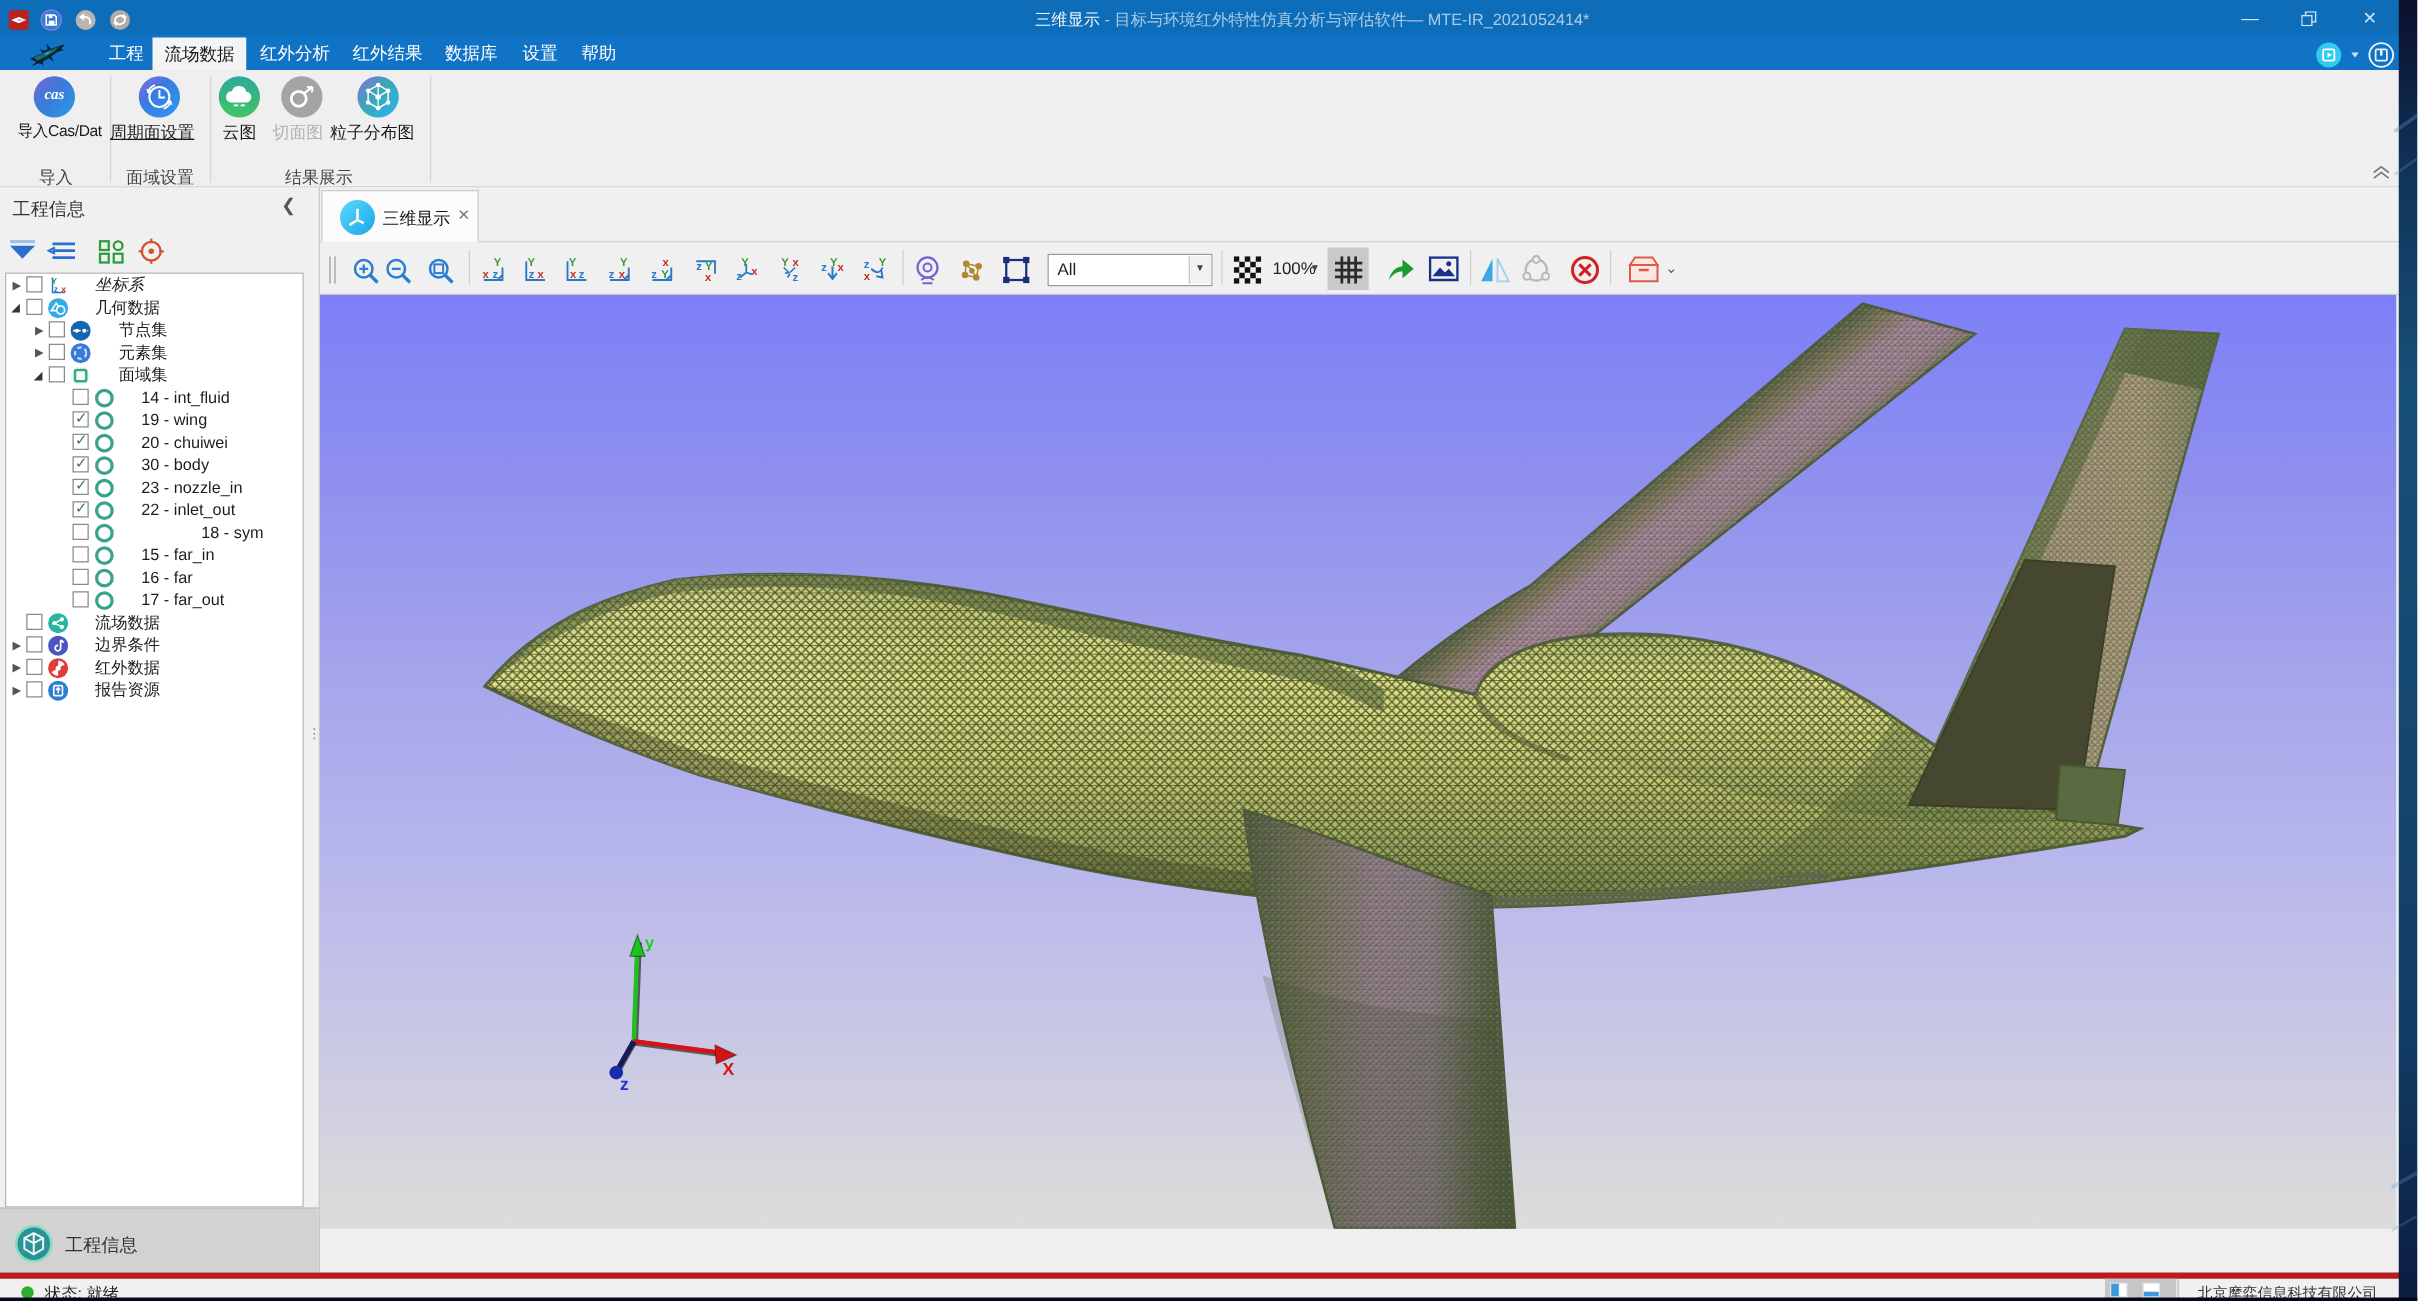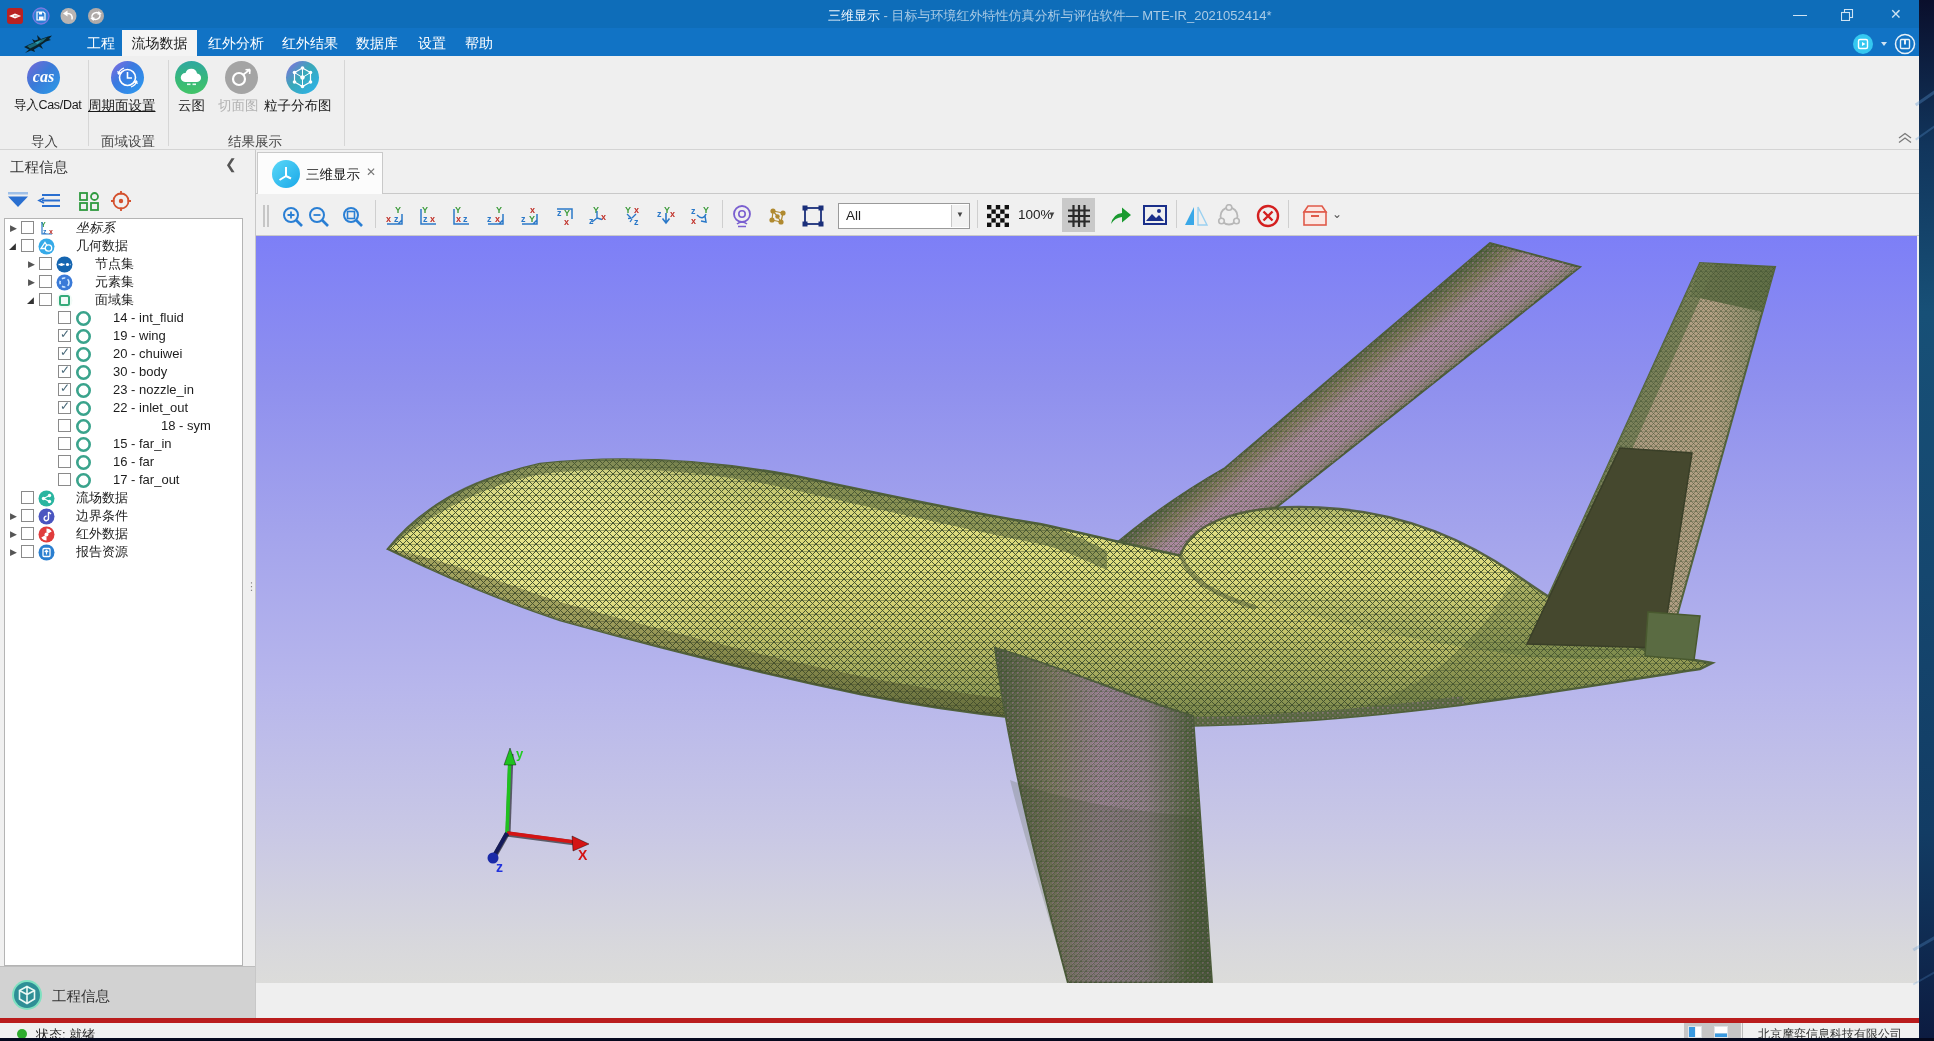--- a/index.html
+++ b/index.html
@@ -104,21 +104,21 @@
     <rect x="8.5" y="6.5" width="9" height="9" rx="1.5" fill="none" stroke="#fff" stroke-width="1.4"></rect>
     <path d="M12 9 L15.5 11 L12 13 Z" fill="#fff"></path>
     <path d="M31 9 L37 9 L34 13 Z" fill="#cfe3f2"></path>
     <circle cx="55" cy="11" r="9.5" fill="none" stroke="#e8f1f8" stroke-width="1.5"></circle>
     <rect x="50.5" y="6.5" width="9" height="9" rx="1" fill="none" stroke="#e8f1f8" stroke-width="1.4"></rect>
     <rect x="54" y="6.5" width="2" height="5" fill="#e8f1f8"></rect>
   </svg>
 
   <div class="abs" id="ribbon">
     <div class="ricon" style="left:27px; background:linear-gradient(135deg,#7a68d8 0%,#3a7ad8 45%,#2b9ce8 100%);">
-      <div style="position:absolute;left:0;top:7px;width:33px;text-align:center;font-size:16px;color:#fff;font-style:italic;font-family:'Liberation Serif',serif;font-weight:bold;">cas</div>
+      <div style="position:absolute;left:0;top:7px;width:33px;text-align:center;font-size:12px;color:#fff;font-style:italic;font-family:'Liberation Serif',serif;font-weight:bold;">cas</div>
     </div>
     <div class="rlabel" style="left:14px;font-size:12.5px;letter-spacing:-0.3px;">导入Cas/Dat</div>
     <div class="rgroup" style="left:31px;">导入</div>
     <div class="rsep" style="left:88px;"></div>
 
     <div class="ricon" style="left:111px; background:linear-gradient(135deg,#8a6ae0 0%,#3a7ae0 40%,#2b9cf0 100%);">
       <svg width="33" height="33" viewBox="0 0 33 33">
         <circle cx="16.5" cy="16.5" r="8" fill="none" stroke="#fff" stroke-width="1.6"></circle>
         <path d="M16.5 11 L16.5 17 L21 17" fill="none" stroke="#fff" stroke-width="1.6"></path>
         <path d="M7 13 a10 10 0 0 1 6 -6" fill="none" stroke="#fff" stroke-width="1.3"></path>

